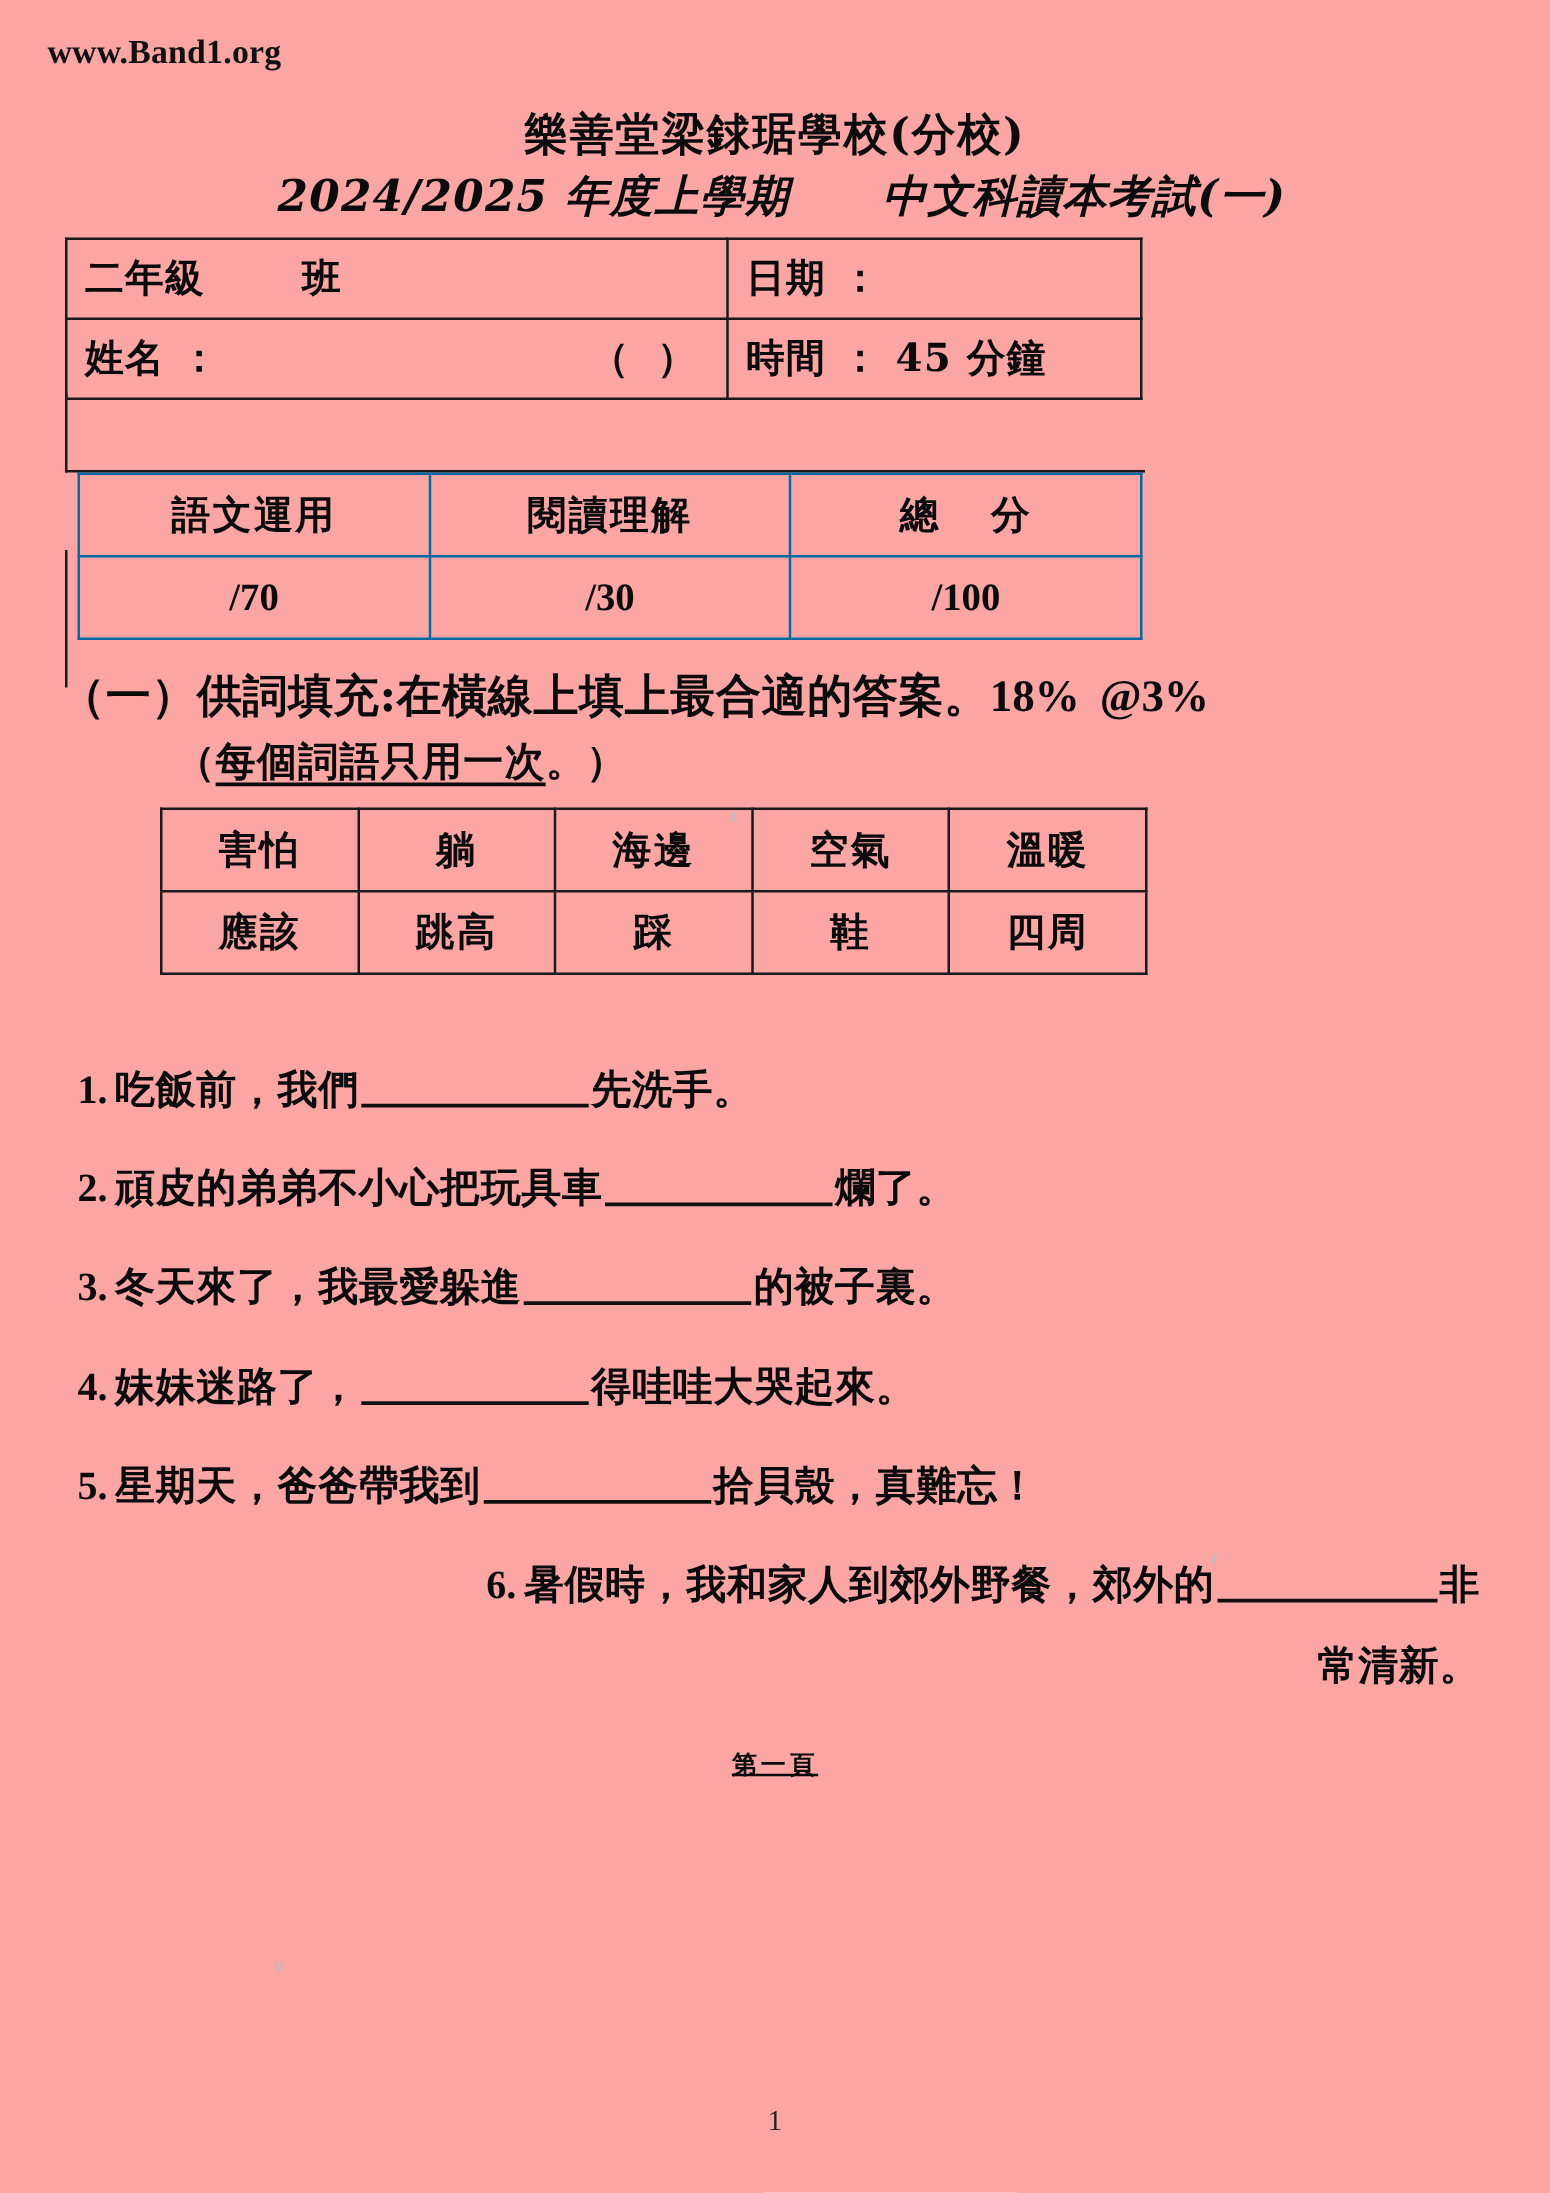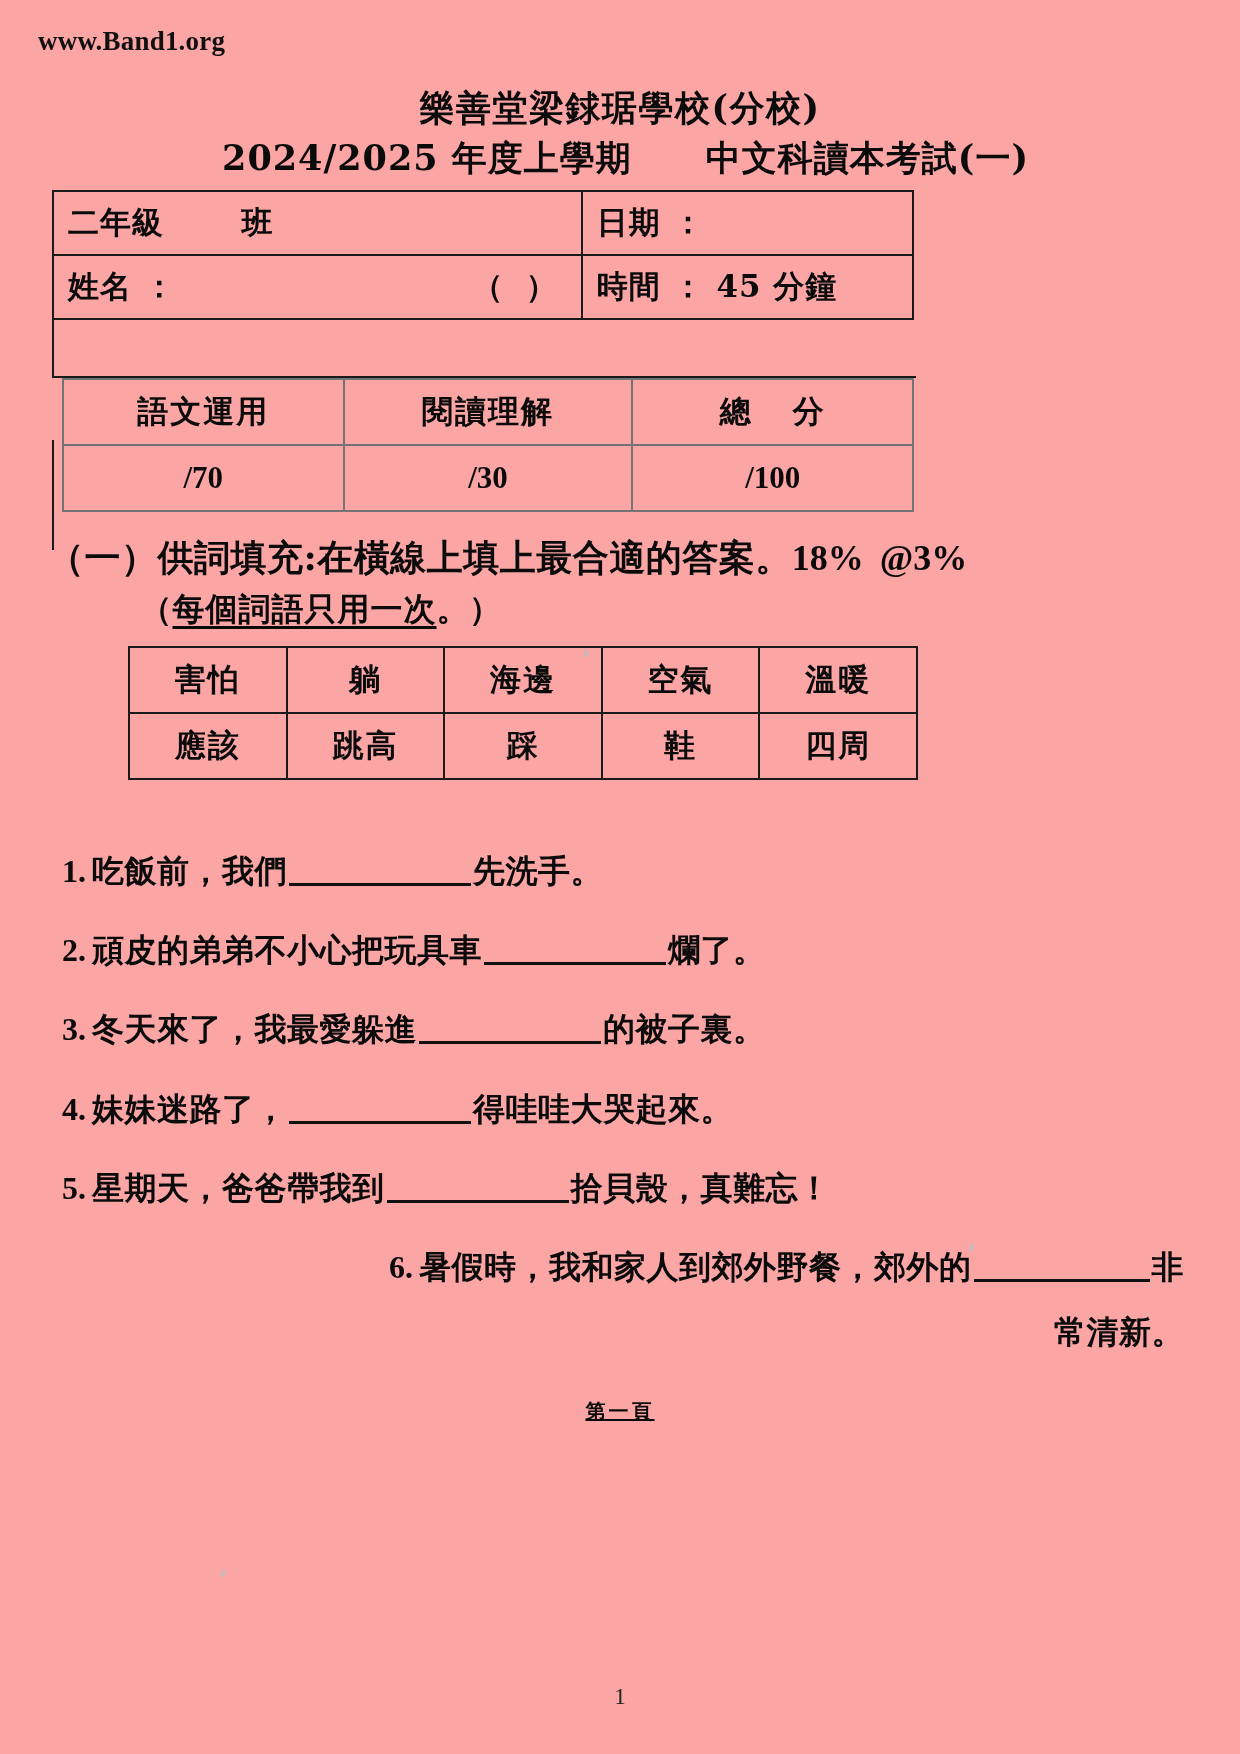--- a/index.html
+++ b/index.html
@@ -55,20 +55,21 @@
     margin-top: 6px;
     font-size: 35px;
     font-weight: 700;
     letter-spacing: 1px;
     line-height: 1.25;
     white-space: nowrap;
     display: flex;
     justify-content: center;
     align-items: baseline;
     padding-left: 11px;
+    font-style: italic;
   }
   .exam-year { margin-right: 74px; }
 
   
   .info-table {
     position: absolute;
     left: 52px;
     top: 190px;
     width: 862px;
     border-collapse: collapse;
@@ -108,21 +109,21 @@
   
   .score-table {
     position: absolute;
     left: 62px;
     top: 378px;
     width: 852px;
     border-collapse: collapse;
     table-layout: fixed;
   }
   .score-table td {
-    border: 2px solid #737373;
+    border: 2px solid #0369a1;
     height: 62px;
     text-align: center;
     font-size: 31px;
     font-weight: 700;
     letter-spacing: 2px;
     vertical-align: middle;
     white-space: nowrap;
   }
   .score-table .col-a { width: 33%; }
   .score-table .col-b { width: 34%; }

